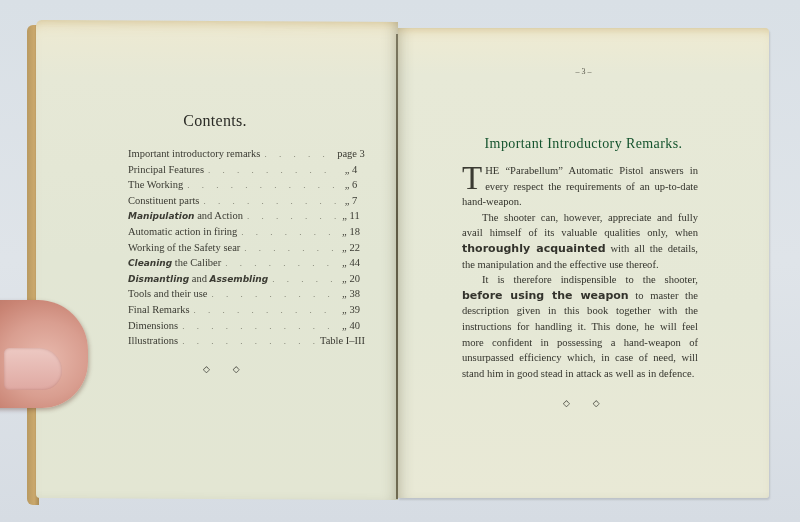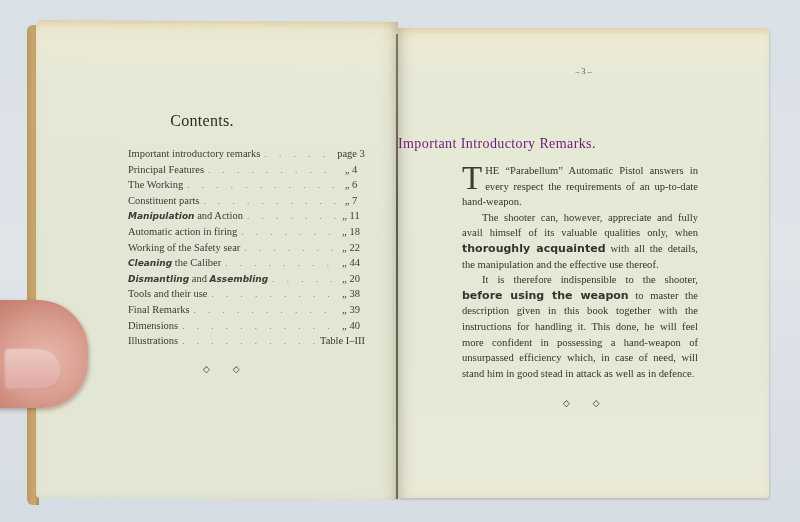--- a/index.html
+++ b/index.html
@@ -26,42 +26,42 @@
       background: linear-gradient(180deg, #efebd2 0%, #e7e9d7 10%, #e5e8d6 60%, #e9e9d6 100%);
       border-radius: 0 4px 3px 0;
       box-shadow: inset 10px 0 14px -8px rgba(90,85,60,0.3), inset 0 8px 12px -8px rgba(200,160,80,0.5), 1px 2px 2px rgba(0,0,0,0.12);
     }
     .gutter {
       position: absolute; left: 396px; top: 34px; width: 2px; height: 465px;
       background: linear-gradient(180deg, #7c7760, #5e5944 40%, #6f6a52);
     }
     .contents-title {
       position: absolute; left: 36px; width: 332px; top: 112px; text-align: center;
-      font-family: "Liberation Serif", serif; font-size: 16px; color: #2b2b26; letter-spacing: 0.3px;
+      font-family: "Liberation Serif", serif; font-size: 16px; color: #2b2b26; letter-spacing: 0.3px; padding-left: 13px;
     }
     .toc { position: absolute; left: 104px; top: 148px; width: 237px; margin-left: 24px; }
     .toc-row {
       display: flex; align-items: baseline; height: 15.6px;
       font-family: "Liberation Serif", serif; font-size: 10.5px; color: #3b3b33; white-space: nowrap;
     }
     .toc-row .label b { font-family: "DejaVu Sans", sans-serif; font-size: 9px; font-weight: bold; font-style: italic; }
     .toc-row .dots { flex: 1; overflow: hidden; color: #6b6b5e; letter-spacing: 5px; padding: 0 4px; font-size: 9px; }
     .toc-row .page { text-align: center; min-width: 28px; }
     .toc-row.sup { padding-left: 18px; }
     .diamonds {
       position: absolute; font-size: 9px; color: #2e2e28; letter-spacing: 10px;
       font-family: "DejaVu Sans", sans-serif;
     }
     .page-num {
       position: absolute; left: 398px; width: 371px; top: 67px; text-align: center;
       font-family: "Liberation Serif", serif; font-size: 8px; color: #555549;
     }
     .remarks-title {
-      position: absolute; left: 398px; width: 371px; top: 136px; 
-      font-family: "Liberation Serif", serif; font-size: 14px; color: #701a75; letter-spacing: 0.4px;
+      position: absolute; left: 398px; width: 371px; top: 136px; text-align: center;
+      font-family: "Liberation Serif", serif; font-size: 14px; color: #14532d; letter-spacing: 0.4px;
     }
     .body-text {
       position: absolute; left: 462px; top: 163px; width: 236px;
       font-family: "Liberation Serif", serif; font-size: 10.6px; line-height: 15.6px; color: #33332c;
       text-align: justify;
     }
     .body-text p { margin: 0; text-indent: 20px; }
     .body-text p.first { text-indent: 0; }
     .dropcap {
       float: left; font-size: 33px; line-height: 26px; margin: 2px 3px 0 0; color: #3b3b33;

